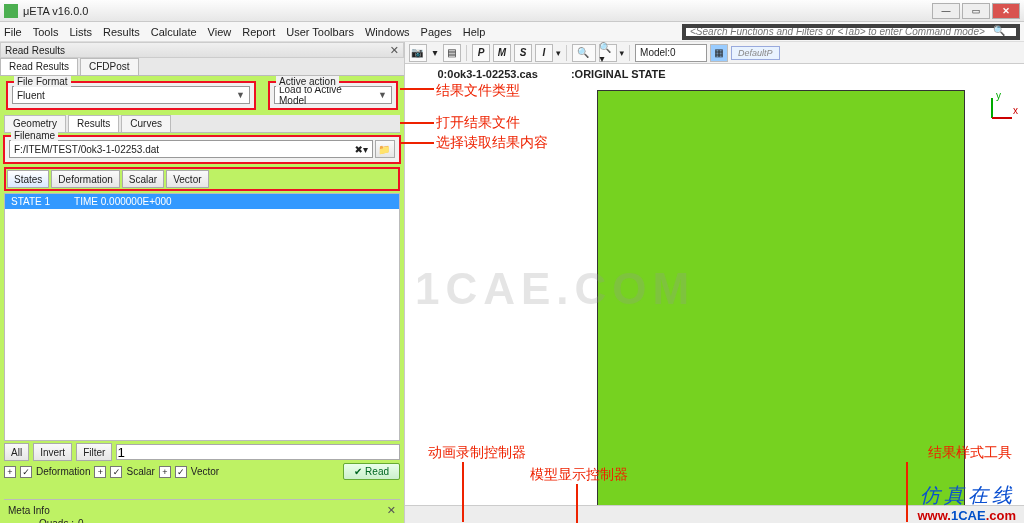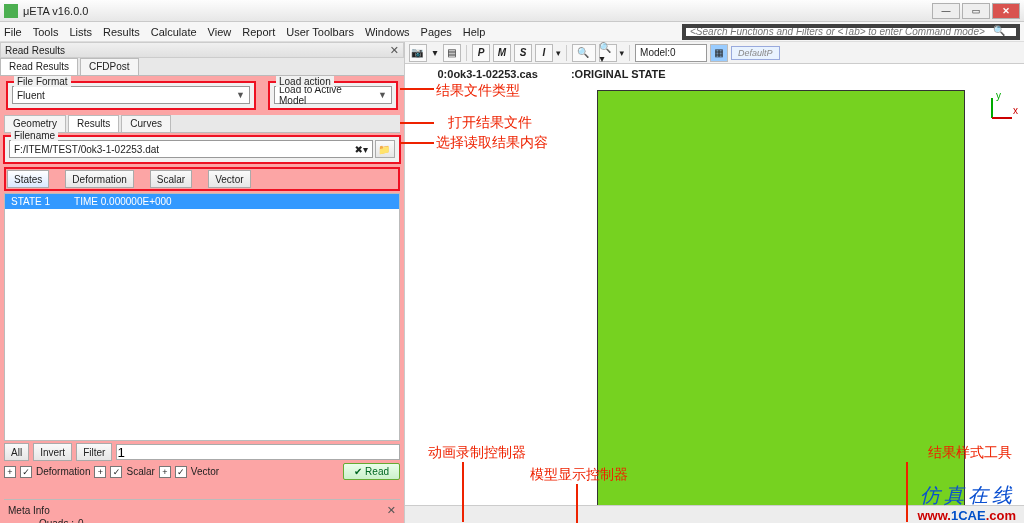--- a/index.html
+++ b/index.html
@@ -14,36 +14,36 @@
 
   .menubar { height:20px; display:flex; align-items:center; padding:0 4px; background:#f6f6f6; border-bottom:1px solid #ddd; }
   .menubar span { margin-right:11px; font-size:11px; cursor:default; }
   .menubar .search { margin-left:auto; position:relative; }
   .menubar .search input { width:338px; height:16px; border:4px solid #404040; font-size:10px; font-style:italic; color:#888; padding:0 4px; }
   .menubar .search .si { position:absolute; right:3px; top:1px; font-size:10px; color:#999; }
 
   .panel-header { height:16px; background:linear-gradient(#f0f0f0,#e0e0e0); border:1px solid #ccc; display:flex; align-items:center; padding:0 4px; font-size:10px; }
   .panel-header .x { margin-left:auto; font-size:11px; color:#555; }
 
-  .left { position:absolute; left:0; top:42px; width:405px; bottom:0; border-right:1px solid #c9c9c9; background:#fca5a5; }
+  .left { position:absolute; left:0; top:42px; width:405px; bottom:0; border-right:1px solid #c9c9c9; background:#bef264; }
   .right { position:absolute; left:405px; right:0; top:42px; bottom:0; background:#fff; }
 
   .tabs { display:flex; height:18px; border-bottom:1px solid #bbb; background:#e8e8e8; }
   .tab { padding:2px 8px; border:1px solid #bbb; border-bottom:none; background:#f5f5f5; font-size:10px; margin-right:2px; }
   .tab.active { background:#fff; }
 
   .groupbox { margin:3px; border:2px solid #e12; padding:3px 4px 4px; position:relative; background:#f1f1f1; }
   .groupbox .gbtitle { position:absolute; top:-7px; left:6px; background:#f1f1f1; font-size:10px; padding:0 3px; }
   .gbrow { display:flex; gap:6px; }
   .dropdown { flex:1; height:18px; border:1px solid #999; background:#fff; display:flex; align-items:center; padding:0 4px; font-size:10px; justify-content:space-between;gap:35px; }
   .dropdown .arr { font-size:9px; color:#555; }
 
   .input-line { height:18px; border:1px solid #999; background:#fff; display:flex; align-items:center; padding:0 4px; font-size:10px; flex:1; }
 
-  .btnstrip { display:flex; gap:16px; }
+  .btnstrip { display:flex; gap:2px; }
   .btn { height:18px; padding:0 6px; border:1px solid #aaa; background:linear-gradient(#fafafa,#e6e6e6); font-size:10px; display:flex; align-items:center; }
   .btn.active { background:linear-gradient(#fff,#d9e8ff); }
 
   .listarea { margin:2px 4px; height:248px; background:#fff; border:1px solid #bbb; overflow:hidden; }
   .listrow { background:#3399ff; color:#fff; font-size:10px; padding:2px 6px; display:flex; gap:24px; }
 
   .filterrow { display:flex; gap:4px; margin:2px 4px; align-items:center; }
   .filterrow input[type=text] { flex:1; height:16px; border:1px solid #aaa; }
 
   .checkrow { display:flex; gap:4px; margin:2px 4px; align-items:center; font-size:10px; }
@@ -122,21 +122,21 @@
 
   <div class="gbrow" style="margin:2px 3px;">
     <div class="groupbox" style="flex:1;">
       <div class="gbtitle">File Format</div>
       <div class="dropdown">
         <span>Fluent</span>
         <span class="arr">▼</span>
       </div>
     </div>
     <div class="groupbox" style="width:130px;">
-      <div class="gbtitle">Load action</div>
+      <div class="gbtitle">Active action</div>
       <div class="dropdown">
         <span>Load to Active Model</span>
         <span class="arr">▼</span>
       </div>
     </div>
   </div>
 
   <div class="tabs" style="margin:0 4px;">
     <div class="tab">Geometry</div>
     <div class="tab active">Results</div>
@@ -244,29 +244,30 @@
     </div>
     <div class="greenbox"></div>
     <div class="axis">
       <div class="y">y</div>
       <div class="x">x</div>
       <svg width="30" height="30">
           <line x1="8" y1="24" x2="8" y2="4" stroke="#0a0" stroke-width="2"></line>
           <line x1="8" y1="24" x2="28" y2="24" stroke="#c00" stroke-width="2"></line>
         </svg>
     </div>
+    <div class="watermark" style="top:200px; left:10px;">1CAE.COM</div>
   </div>
 
   <div class="bottom-toolbar"></div>
 </div>
 
 <div class="annot" style="top:82px; left:436px;">结果文件类型</div>
 <div class="annot-line annot-line-h" style="top:88px; left:400px; width:34px;"></div>
 
-<div class="annot" style="top:114px; left:448px;">打开结果文件</div>
+<div class="annot" style="top:114px; left:436px;">打开结果文件</div>
 <div class="annot-line annot-line-h" style="top:122px; left:400px; width:34px;"></div>
 
 <div class="annot" style="top:134px; left:436px;">选择读取结果内容</div>
 <div class="annot-line annot-line-h" style="top:142px; left:400px; width:34px;"></div>
 
 <div class="annot" style="top:444px; left:428px;">动画录制控制器</div>
 <div class="annot-line annot-line-v" style="top:462px; left:462px; height:60px;"></div>
 
 <div class="annot" style="top:466px; left:530px;">模型显示控制器</div>
 <div class="annot-line annot-line-v" style="top:484px; left:576px; height:40px;"></div>

